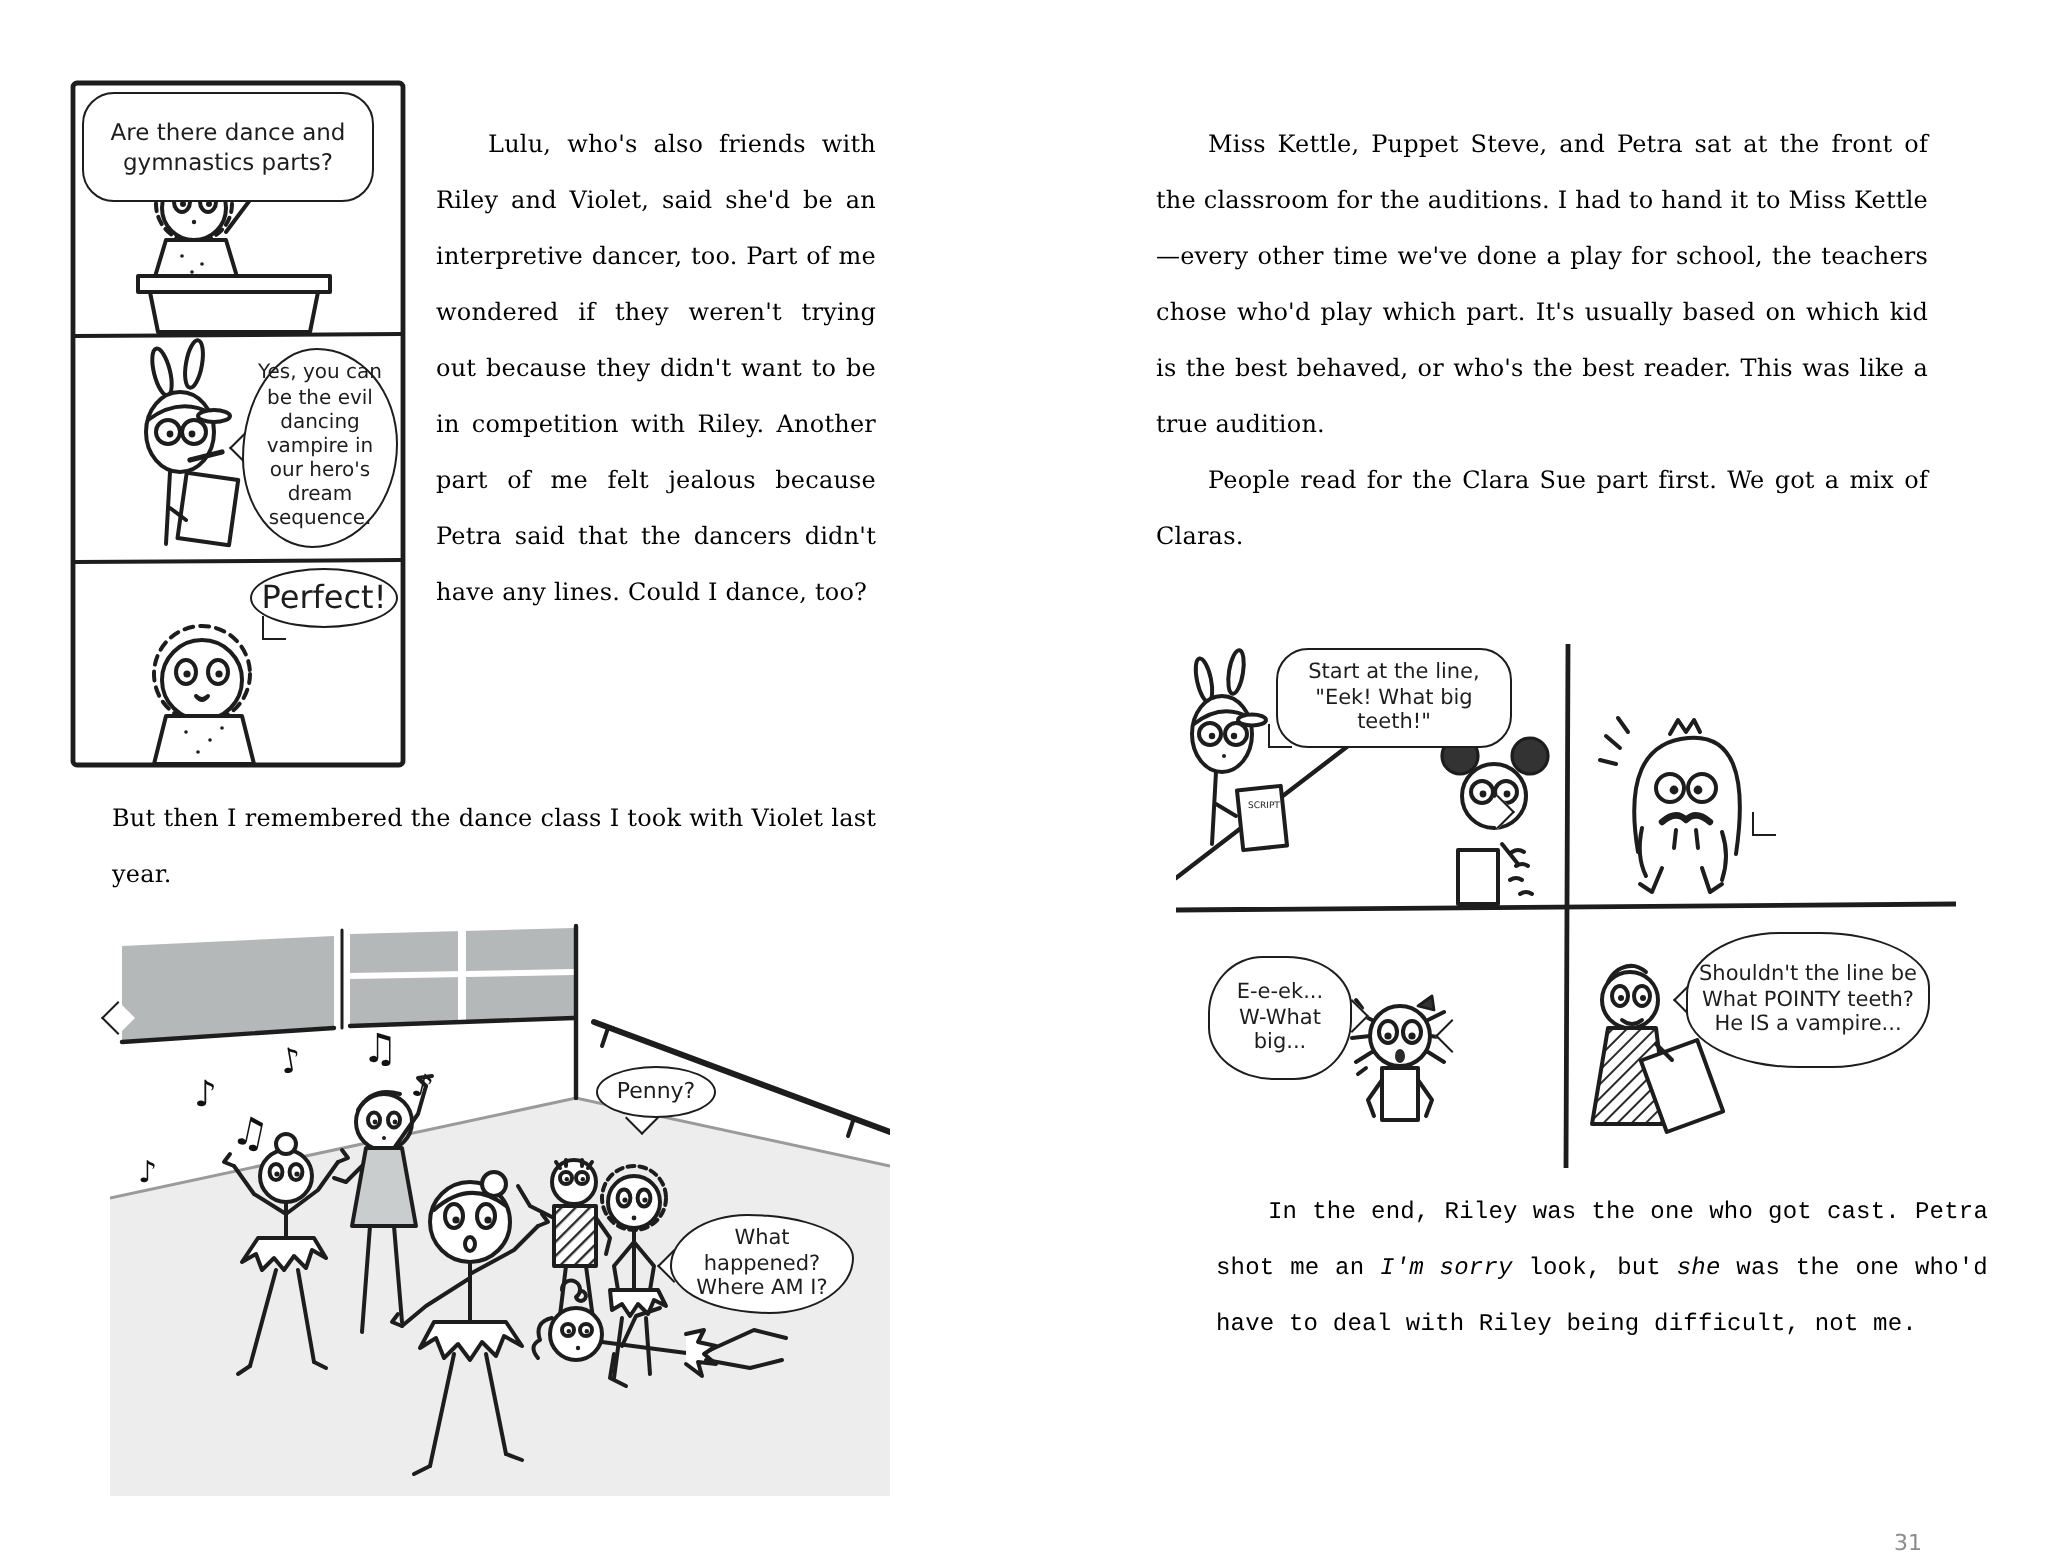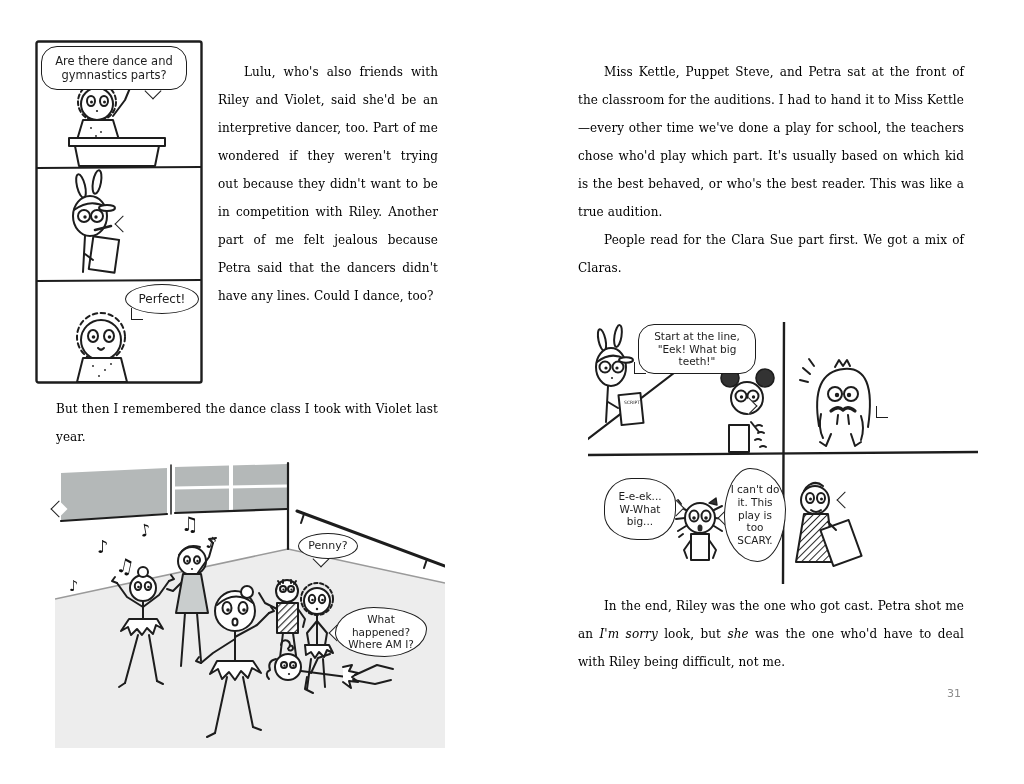--- a/index.html
+++ b/index.html
@@ -87,26 +87,29 @@
       <ellipse cx="74" cy="296" rx="5" ry="6" fill="#fff"></ellipse>
         <circle cx="74.5" cy="297" r="1.8" fill="#1d1d1d" stroke="none"></circle>
       <path d="M63,308 q3,3 6,0 q-3,4 -6,0" fill="#1d1d1d"></path>
       <polygon points="48,318 86,318 92,342 42,342" fill="#fff"></polygon>
       <circle cx="58" cy="326" r="0.9" fill="#1d1d1d" stroke="none"></circle>
         <circle cx="70" cy="330" r="0.9" fill="#1d1d1d" stroke="none"></circle>
         <circle cx="64" cy="336" r="0.9" fill="#1d1d1d" stroke="none"></circle>
         <circle cx="76" cy="324" r="0.9" fill="#1d1d1d" stroke="none"></circle>
     </g>
   </svg>
-  <div class="bubble rrect" style="left:6px;top:6px;width:146px;height:44px;font-size:11.5px;">
+  <div class="bubble rrect" style="left:6px;top:6px;width:146px;height:55px;font-size:11.5px;">
     <span>Are there dance and gymnastics parts?</span>
   </div>
   <div class="tail" style="left:112px;top:45px;transform:rotate(45deg);"></div>
+  <div class="bubble blob" style="left:86px;top:134px;width:78px;height:100px;font-size:10px;">
+    <span>Yes, you can be the evil dancing vampire in our hero's dream sequence.</span>
+  </div>
   <div class="tail" style="left:82px;top:178px;transform:rotate(135deg);"></div>
-  <div class="bubble oval" style="left:90px;top:244px;width:74px;height:30px;font-size:12px;">
+  <div class="bubble oval" style="left:90px;top:244px;width:74px;height:30px;font-size:16px;">
     <span>Perfect!</span>
   </div>
   <div class="tail" style="left:96px;top:268px;transform:rotate(90deg);"></div>
 </div>
 
 <div class="abs body-text" style="left:218px;top:58px;width:220px;">
   <p>Lulu, who's also friends with Riley and Violet, said she'd be an interpretive dancer, too. Part of me wondered if they weren't trying out because they didn't want to be in competition with Riley. Another part of me felt jealous because Petra said that the dancers didn't have any lines. Could I dance, too?</p>
 </div>
 
 <div class="abs body-text" style="left:56px;top:395px;width:382px;">
@@ -340,24 +343,24 @@
   <div class="bubble rrect" style="left:50px;top:2px;width:118px;height:50px;">
     <span>Start at the line, "Eek! What big teeth!"</span>
   </div>
   <div class="tail" style="left:46px;top:40px;transform:rotate(90deg);"></div>
   <div class="tail" style="left:155px;top:78px;transform:rotate(-45deg);"></div>
   <div class="tail" style="left:288px;top:84px;transform:rotate(90deg);"></div>
   <div class="bubble cloud" style="left:16px;top:156px;width:72px;height:62px;">
     <span>E-e-ek... W-What big...</span>
   </div>
   <div class="tail" style="left:82px;top:180px;transform:rotate(-45deg);"></div>
-  <div class="bubble blob2" style="left:136px;top:146px;width:62px;height:94px;">
-    <span>I can't do it. This play is too SCARY.</span>
-  </div>
   <div class="tail" style="left:132px;top:190px;transform:rotate(135deg);"></div>
+  <div class="bubble cloud" style="left:255px;top:144px;width:122px;height:68px;">
+    <span>Shouldn't the line be What POINTY teeth? He IS a vampire...</span>
+  </div>
   <div class="tail" style="left:251px;top:172px;transform:rotate(135deg);"></div>
 </div>
 
-<div class="abs body-text" style="left:578px;top:592px;width:386px;">
+<div class="abs body-text" style="left:608px;top:592px;width:386px;font-family:Liberation Mono, monospace;">
   <p><span>In the end, Riley was the one who got cast. Petra shot me an </span><em>I'm sorry</em><span> look, but </span><em>she</em><span> was the one who'd have to deal with Riley being difficult, not me.</span></p>
 </div>
 
-<div class="abs pagenum" style="left:940px;top:687px;width:28px;text-align:center;">31</div>
+<div class="abs pagenum" style="left:940px;top:765px;width:28px;text-align:center;">31</div>
 
 </body></html>

